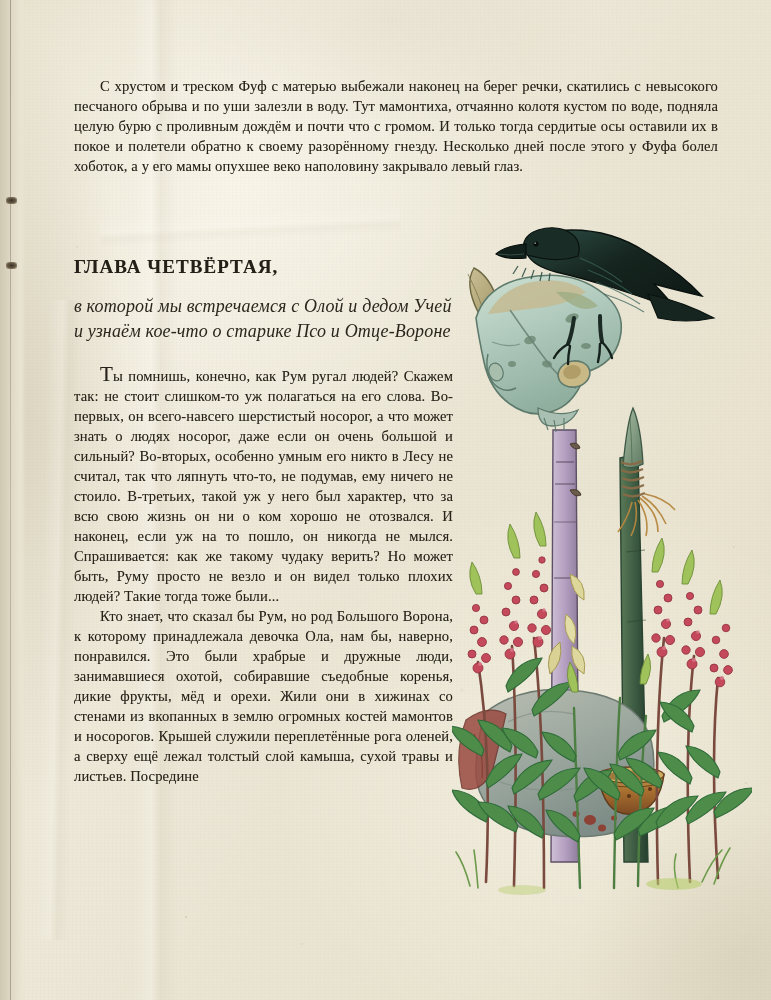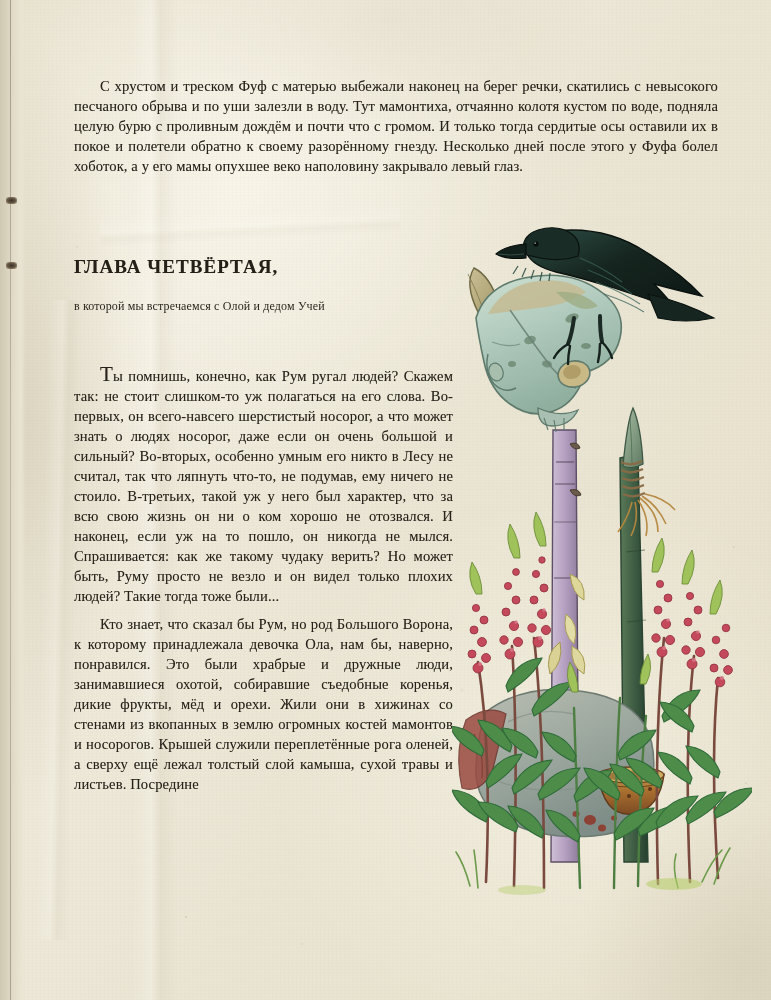--- a/index.html
+++ b/index.html
@@ -116,21 +116,21 @@
     text-indent: 26px;
     letter-spacing: .1px;
     text-shadow: 0 0 .6px rgba(40,34,24,0.30);
   }
   .intro-para {
     width: 644px;
   }
   .body-para {
     width: 379px;
   }
-  .body-para + .body-para { margin-top: 8px; }
+  .body-para + .body-para { margin-top: 0; }
 
   .dropcap-line::first-letter {
     font-size: 21px;
     line-height: 1;
   }
 
   
   .chapter-block {
     position: absolute;
     left: 74px;
@@ -141,21 +141,22 @@
     margin: 0;
     font-size: 19px;
     font-weight: 700;
     letter-spacing: 1.05px;
     color: #241f17;
     text-shadow: 0 0 .6px rgba(36,31,23,0.4);
   }
   .chapter-sub {
     margin: 0;
     margin-top: 17px;
-    font-size: 12px;
+    font-style: italic;
+    font-size: 18px;
     line-height: 22.5px;
     color: #2b261c;
     letter-spacing: .15px;
   }
 
   
   .illo {
     position: absolute;
     left: 452px;
     top: 222px;
@@ -183,20 +184,21 @@
     <div class="staple s2"></div>
   </div>
 
   <div class="text-col">
     <p class="para intro-para">С хрустом и треском Фуф с матерью выбежали наконец на берег речки, скатились с невысокого песчаного обрыва и по уши залезли в воду. Тут мамонтиха, отчаянно колотя кустом по воде, подняла целую бурю с проливным дождём и почти что с громом. И только тогда сердитые осы оставили их в покое и полетели обратно к своему разорённому гнезду. Несколько дней после этого у Фуфа болел хоботок, а у его мамы опухшее веко наполовину закрывало левый глаз.</p>
   </div>
 
   <div class="chapter-block">
     <h2 class="chapter-title">ГЛАВА ЧЕТВЁРТАЯ,</h2>
     <p class="chapter-sub">в которой мы встречаемся с Олой и дедом Учей</p>
+    <p class="chapter-sub" style="margin-top:2px;">и узнаём кое-что о старике Псо и Отце-Вороне</p>
   </div>
 
   <div class="text-col" style="top:364px;">
     <p class="para body-para dropcap-line">Ты помнишь, конечно, как Рум ругал людей? Скажем так: не стоит слишком-то уж полагаться на его слова. Во-первых, он всего-навсего шерстистый носорог, а что может знать о людях носорог, даже если он очень большой и сильный? Во-вторых, особенно умным его никто в Лесу не считал, так что ляпнуть что-то, не подумав, ему ничего не стоило. В-третьих, такой уж у него был характер, что за всю свою жизнь он ни о ком хорошо не отозвался. И наконец, если уж на то пошло, он никогда не мылся. Спрашивается: как же такому чудаку верить? Но может быть, Руму просто не везло и он видел только плохих людей? Такие тогда тоже были...</p>
     <p class="para body-para">Кто знает, что сказал бы Рум, но род Большого Ворона, к которому принадлежала девочка Ола, нам бы, наверно, понравился. Это были храбрые и дружные люди, занимавшиеся охотой, собиравшие съедобные коренья, дикие фрукты, мёд и орехи. Жили они в хижинах со стенами из вкопанных в землю огромных костей мамонтов и носорогов. Крышей служили переплетённые рога оленей, а сверху ещё лежал толстый слой камыша, сухой травы и листьев. Посредине</p>
   </div>
 
   <div class="illo">
     <svg width="300" height="680" viewBox="0 0 300 680" xmlns="http://www.w3.org/2000/svg">
       <defs>

